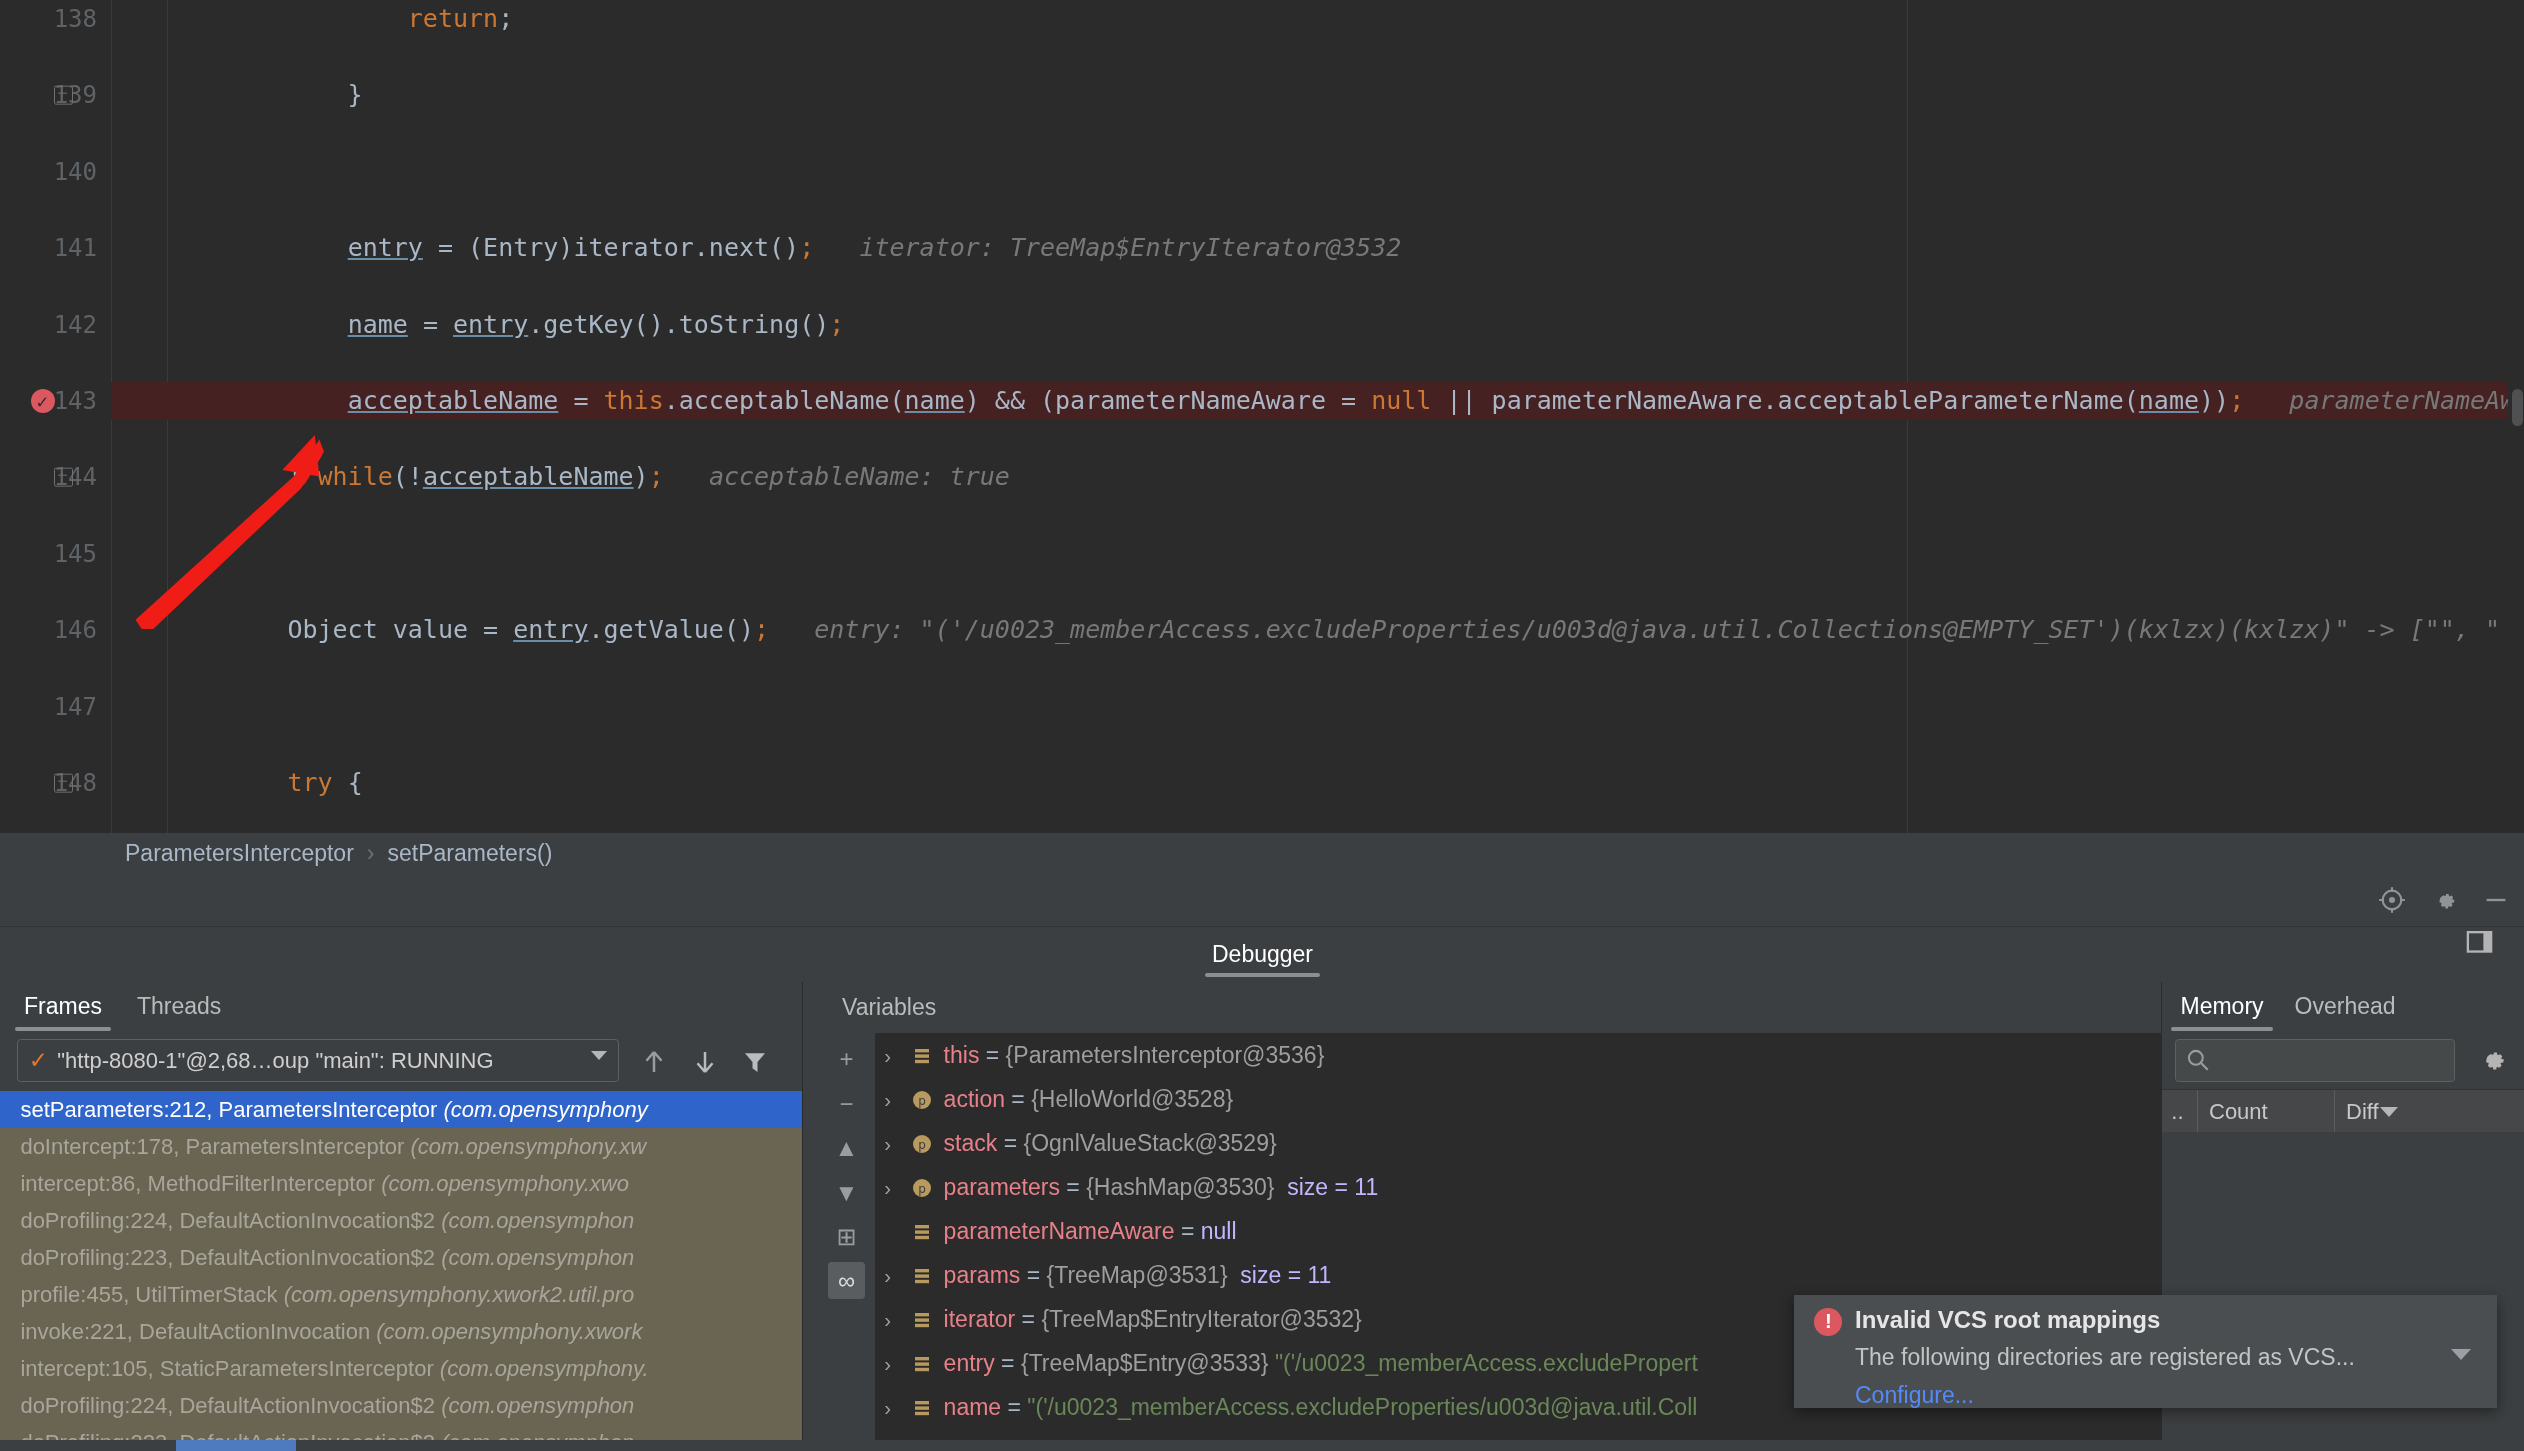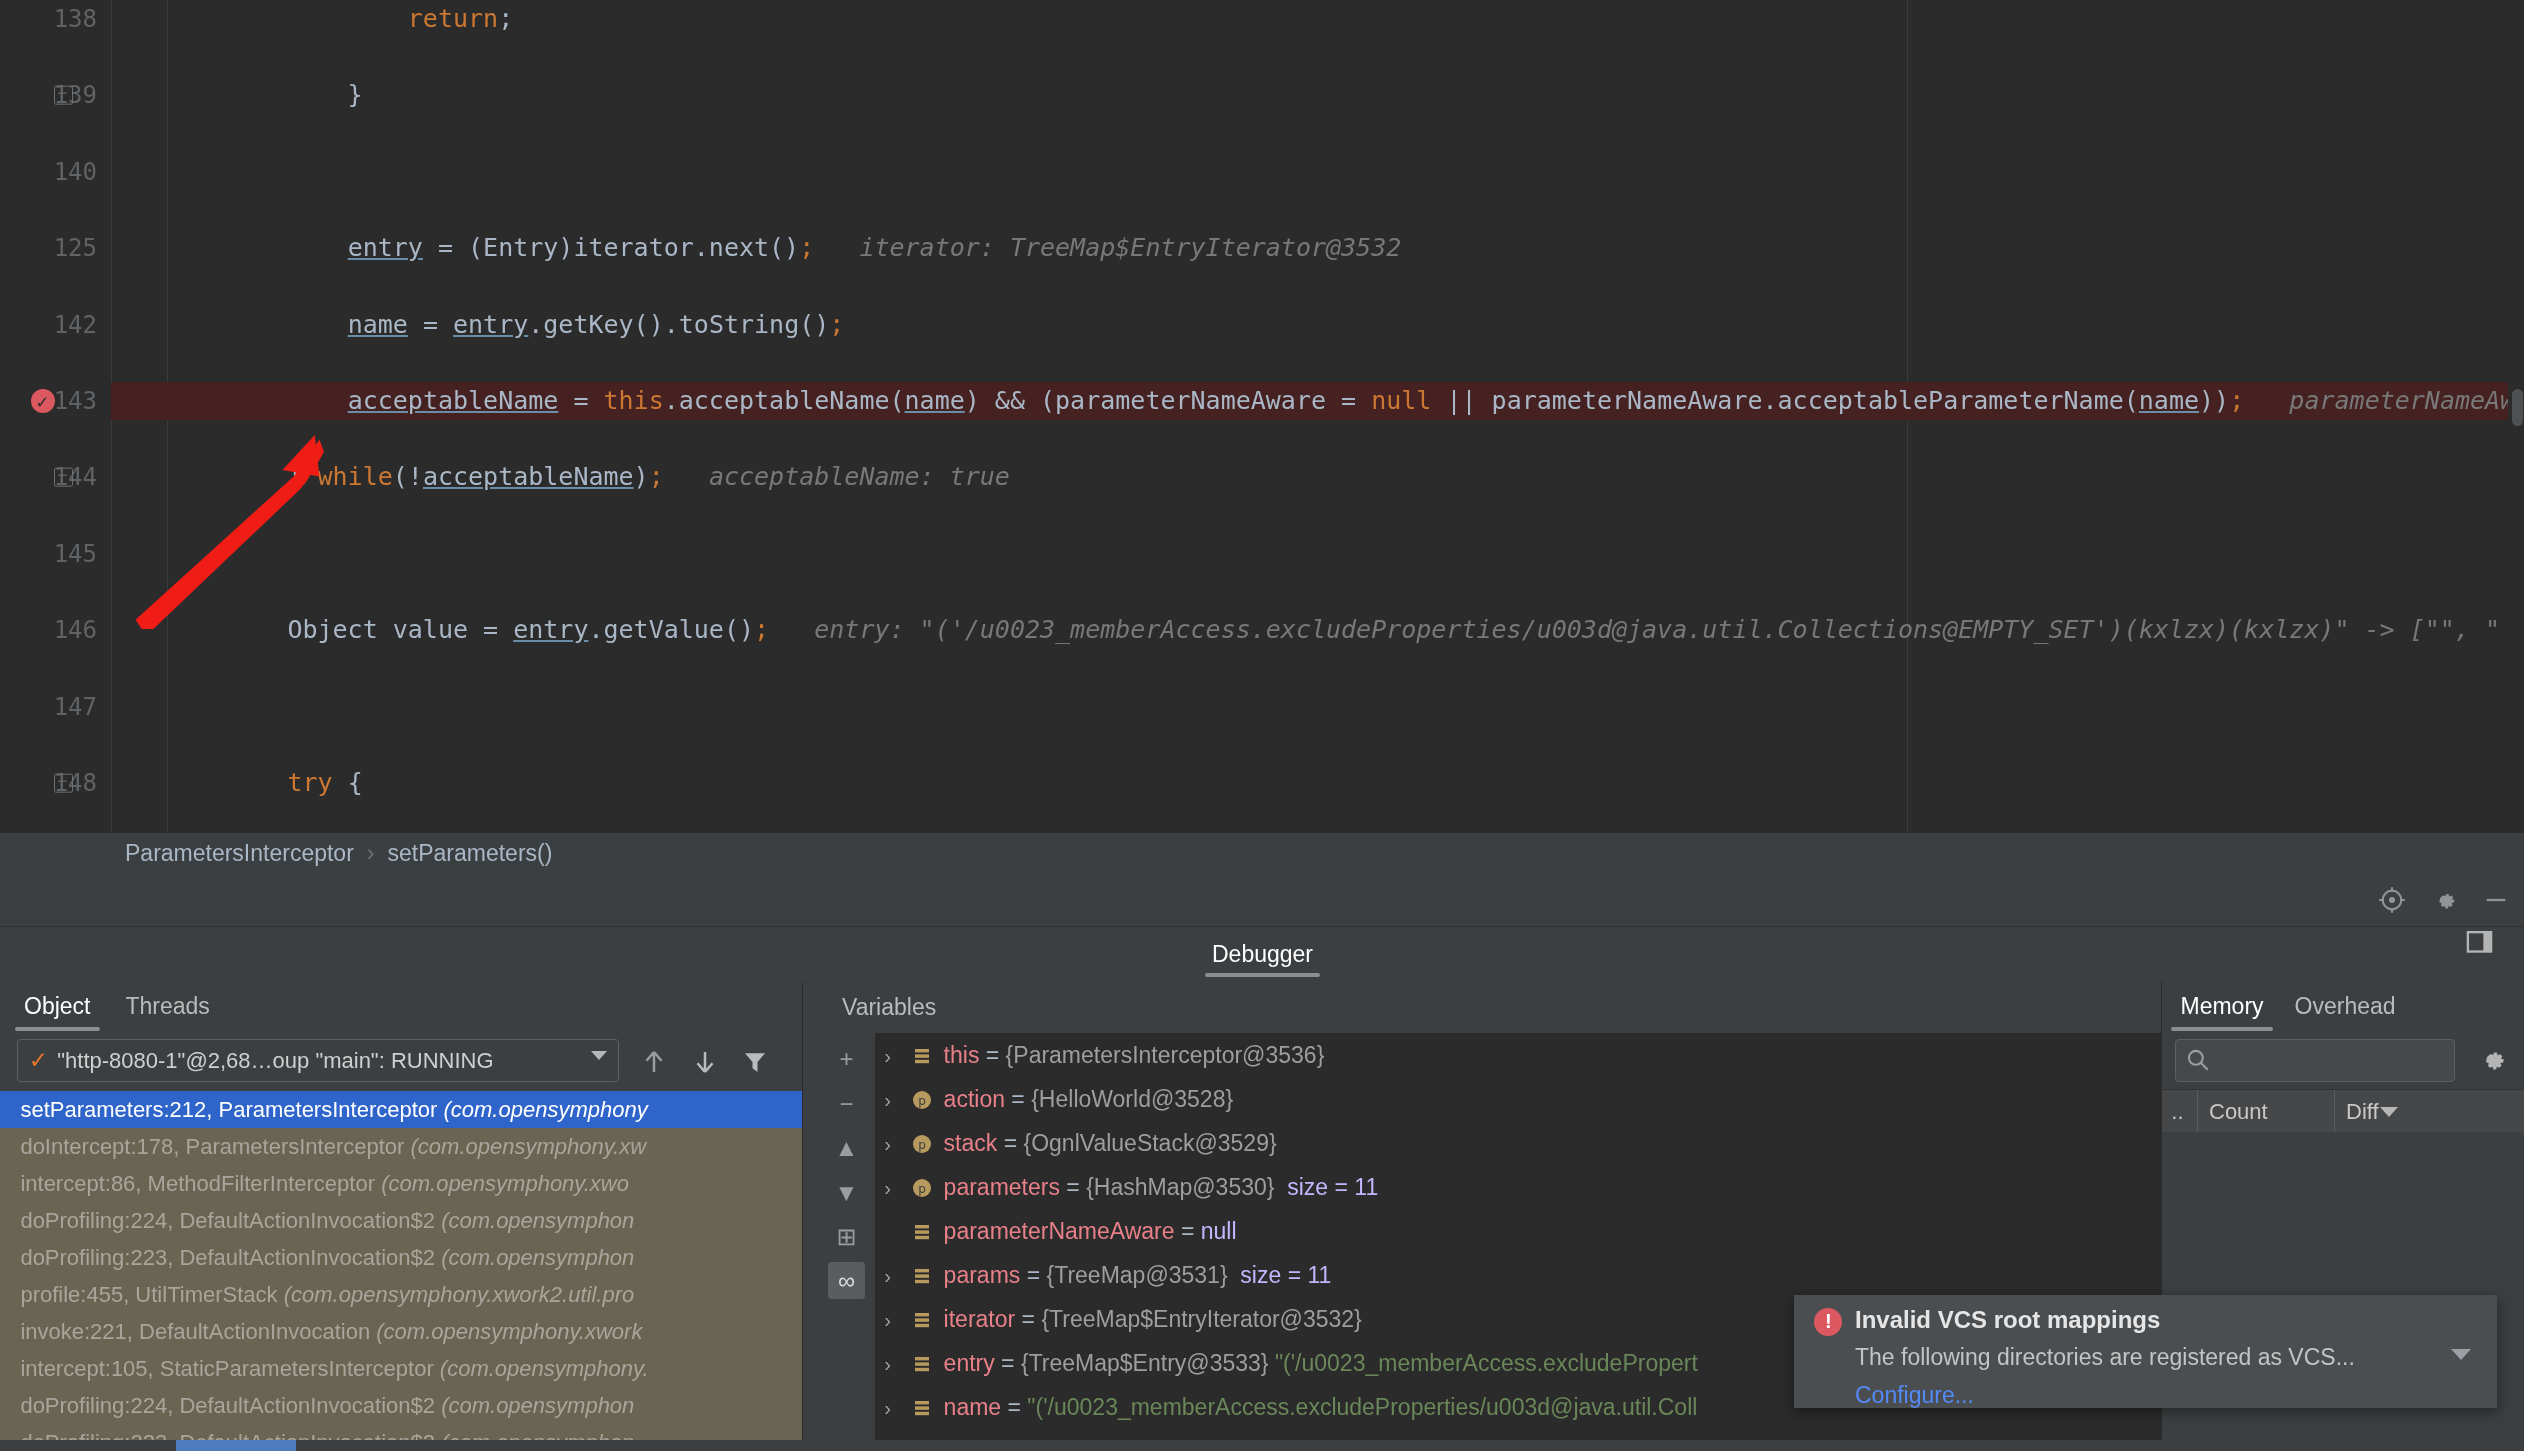--- a/index.html
+++ b/index.html
@@ -124,21 +124,21 @@
       <span class="gutter-num">139</span>
       <span class="fold"></span>
       <span class="code-text" style="left:167px"><span class="txt">            }</span></span>
     </div>
 
     <div class="code-row" style="top:77px">
       <span class="gutter-num">140</span>
     </div>
 
     <div class="code-row" style="top:115px">
-      <span class="gutter-num">125</span>
+      <span class="gutter-num">141</span>
       <span class="code-text" style="left:167px"><span class="txt">            </span><span class="ul">entry</span><span class="txt"> = (Entry)iterator.next()</span><span class="kw">;</span><span class="hint">   iterator: TreeMap$EntryIterator@3532</span></span>
     </div>
 
     <div class="code-row" style="top:154px">
       <span class="gutter-num">142</span>
       <span class="code-text" style="left:167px"><span class="txt">            </span><span class="ul">name</span><span class="txt"> = </span><span class="ul">entry</span><span class="txt">.getKey().toString()</span><span class="kw">;</span></span>
     </div>
 
     <div class="code-row" style="top:192px">
       <div class="row-red-gutter"></div>
@@ -265,21 +265,21 @@
     <svg class="tbicon" viewBox="0 0 24 24" style="position:absolute;right:20.4px;">
         <rect x="3" y="4" width="18" height="15" fill="none" stroke="#b4b4b4" stroke-width="1.8"></rect>
         <rect x="15" y="4" width="6" height="15" fill="#b4b4b4"></rect>
       </svg>
   </div>
 
   <div class="panels">
 
     <div class="frames">
       <div class="ptabrow">
-        <span class="ptab active">Object</span>
+        <span class="ptab active">Frames</span>
         <span class="ptab">Threads</span>
       </div>
 
       <div class="threadsel">
         <span class="chk">✓</span><span>"http-8080-1"@2,68…oup "main": RUNNING</span>
         <span class="caret"></span>
       </div>
 
       <svg style="position:absolute;left:639px;top:65px;width:30px;height:30px" viewBox="0 0 24 24">
           <path d="M12 4 L12 20 M12 4 L6 11 M12 4 L18 11" stroke="#9a9c9e" stroke-width="2" fill="none"></path>

